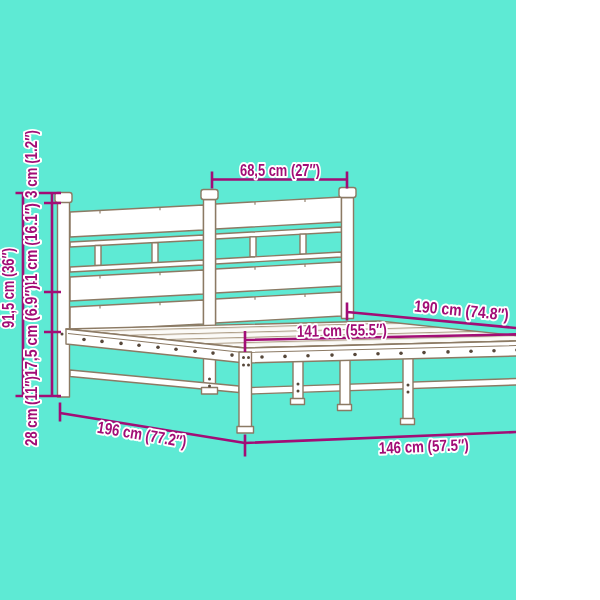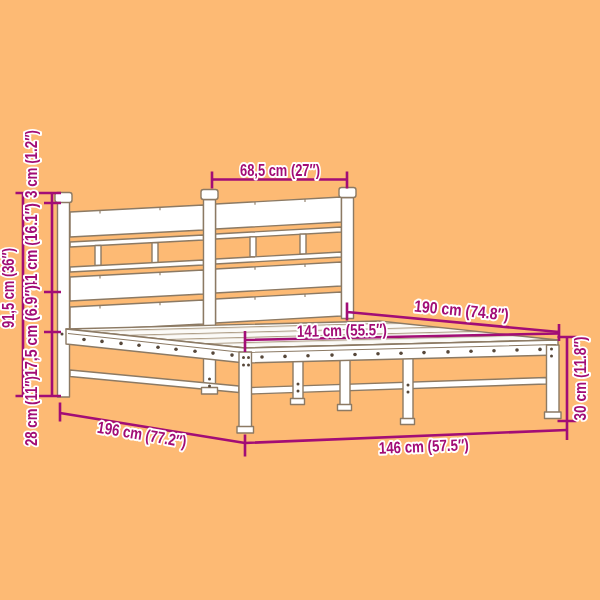--- a/index.html
+++ b/index.html
@@ -1,16 +1,16 @@
 <!DOCTYPE html>
 <html style="--dimension-accent: #A20D76; --bed-outline: #8C7A64; --hole-dot: #57483A; --slat-line: #A59379;"><head>
 <meta charset="utf-8">
 <style>
   html,body{margin:0;padding:0;background:#fff;}
-  .canvas{position:relative;width:600px;height:600px;background:#fdba74;overflow:hidden;
+  .canvas{position:relative;width:516px;height:600px;background:#5eead4;overflow:hidden;
           font-family:"Liberation Sans",sans-serif;}
   svg{position:absolute;left:0;top:0;}
   .bed{stroke:var(--bed-outline);fill:#fff;stroke-width:1.4;stroke-linejoin:round;}
   .bedline{stroke:var(--bed-outline);fill:none;stroke-width:1.1;}
   .slatfill{fill:url(#slatHatch);stroke:var(--bed-outline);stroke-width:1.4;stroke-linejoin:round;}
   .hole{fill:var(--hole-dot);stroke:none;}
   .dim{stroke:var(--dimension-accent);stroke-width:2.6;fill:none;}
   .dimtext{fill:var(--dimension-accent);font:700 16.5px "Liberation Sans",sans-serif;
            text-anchor:middle;stroke:#fff;stroke-width:4px;paint-order:stroke;stroke-linejoin:round;}
 </style>

